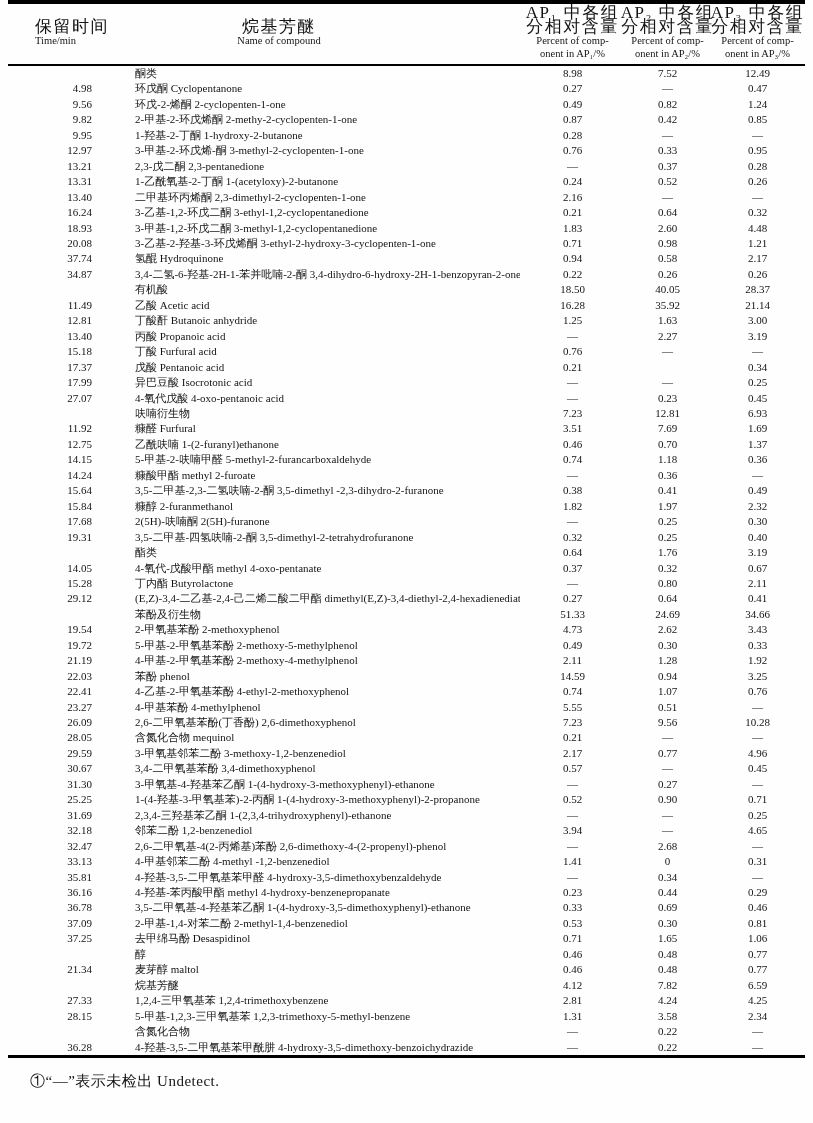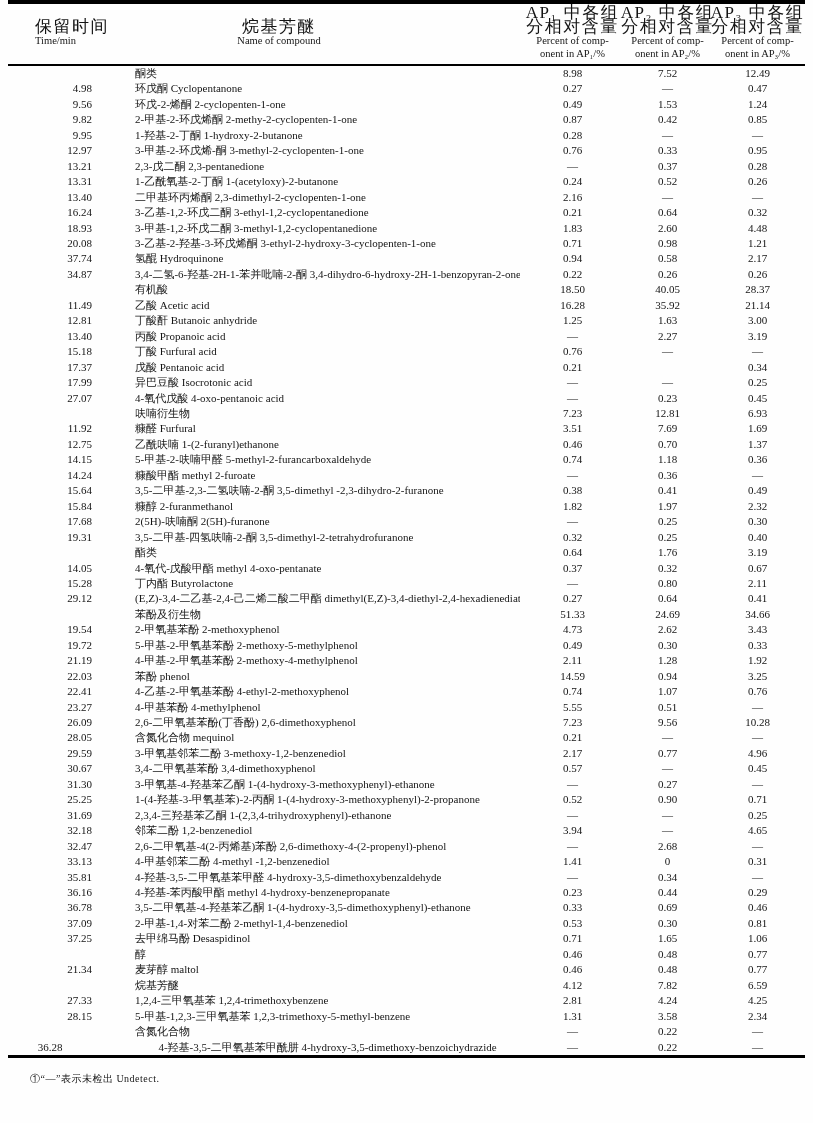--- a/index.html
+++ b/index.html
@@ -44,26 +44,26 @@
     line-height: 15.45px;
     height: 15.45px;
     white-space: nowrap;
     overflow: hidden;
     vertical-align: middle;
     padding: 0;
   }
   td.t-time { text-align: right; padding-right: 26px; }
   td.t-name { text-align: left; padding-left: 17px; }
   td.t-val  { text-align: center; }
-  tbody tr:last-child td { border-bottom: 3px solid #000; text-align: center; }
+  tbody tr:last-child td { border-bottom: 3px solid #000; }
 
   .footnote {
     margin-top: 14px;
     padding-left: 22px;
-    font-size: 10px;
+    font-size: 15px;
     letter-spacing: 0.5px;
   }
 </style>
 </head>
 <body>
 
 <div class="page">
   <div class="rule-top"></div>
 
   <table class="compounds">
@@ -126,21 +126,21 @@
       <td class="t-time">4.98</td>
       <td class="t-name">环戊酮 Cyclopentanone</td>
       <td class="t-val">0.27</td>
       <td class="t-val">—</td>
       <td class="t-val">0.47</td>
     </tr>
         <tr>
       <td class="t-time">9.56</td>
       <td class="t-name">环戊-2-烯酮 2-cyclopenten-1-one</td>
       <td class="t-val">0.49</td>
-      <td class="t-val">1.53</td>
+      <td class="t-val">0.82</td>
       <td class="t-val">1.24</td>
     </tr>
         <tr>
       <td class="t-time">9.82</td>
       <td class="t-name">2-甲基-2-环戊烯酮 2-methy-2-cyclopenten-1-one</td>
       <td class="t-val">0.87</td>
       <td class="t-val">0.42</td>
       <td class="t-val">0.85</td>
     </tr>
         <tr>

